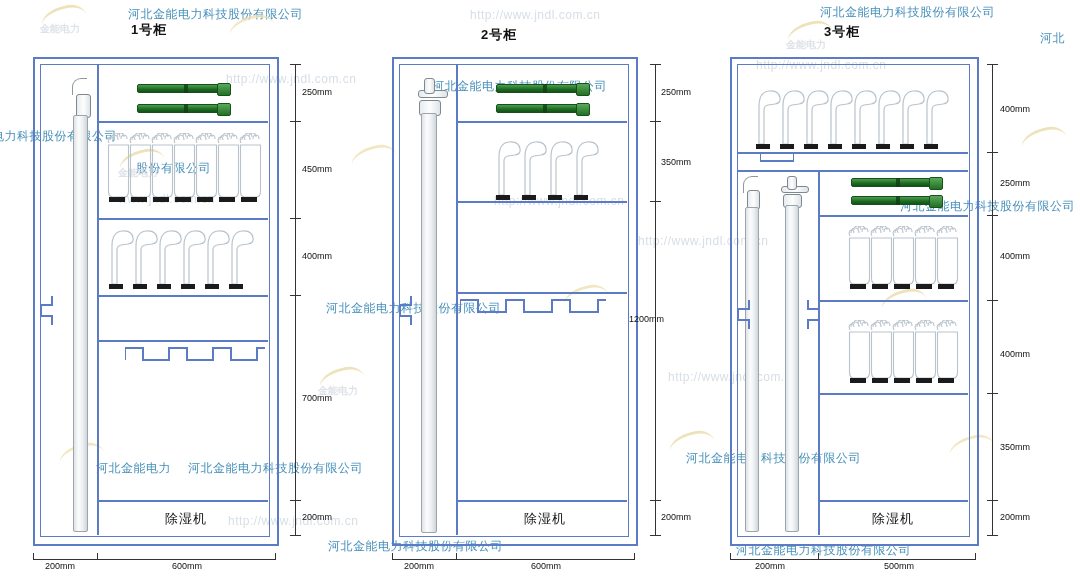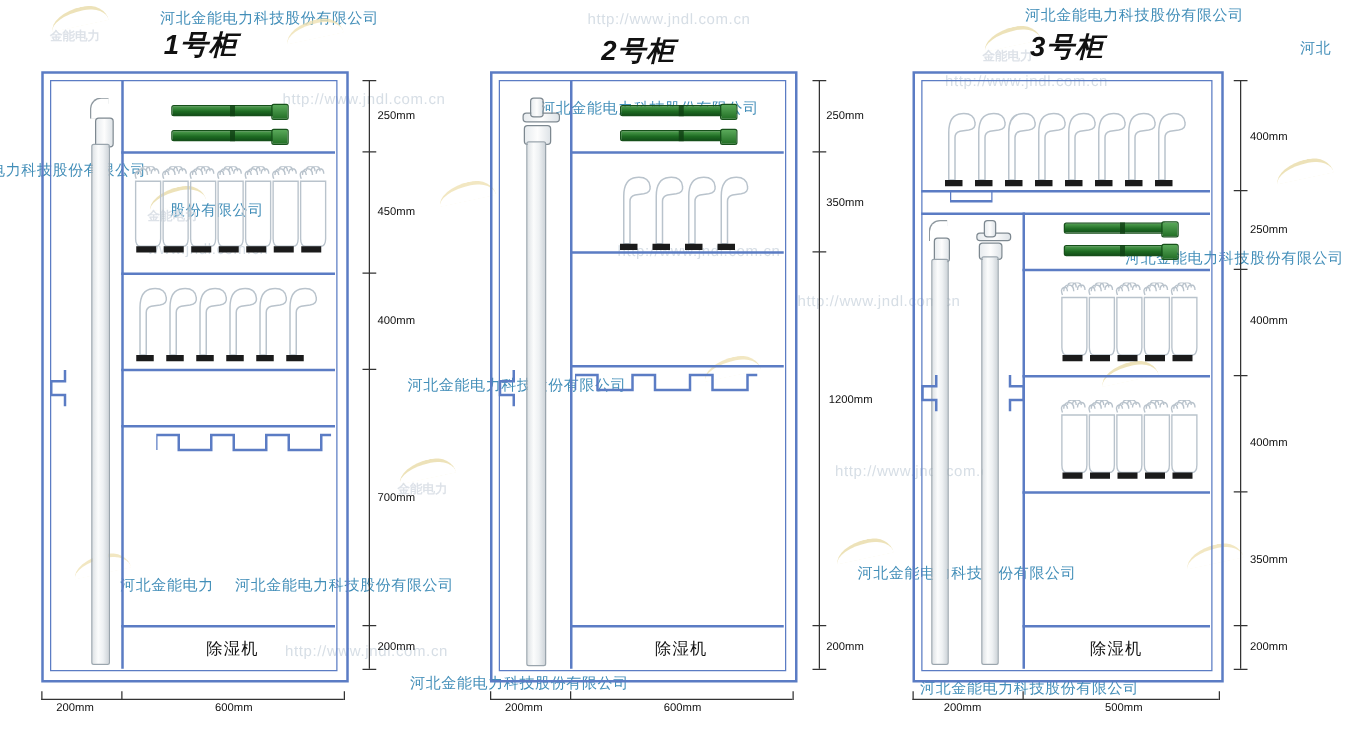--- a/index.html
+++ b/index.html
@@ -31,25 +31,24 @@
     width:46px;height:12px;
     border-top:3px solid #e9dca8;
     border-radius:60% 40% 0 0/100% 100% 0 0;
     transform:rotate(-12deg);
   }
   .wmlogo span{font-size:10px;color:#d5dbe3;display:block;margin-top:1px;font-weight:bold;}
 
   
   .title{
     position:absolute;
-    font-size:22px;
+    font-size:13px;
     font-weight:bold;
     color:#111;
     letter-spacing:1px;
-    font-style:italic;
   }
 
   
   .cab{position:absolute;border:2px solid #5b7cc4;background:transparent;}
   .cabinner{position:absolute;border:1px solid #5b7cc4;}
   .shelf{position:absolute;border-top:2px solid #5b7cc4;}
   .vdiv{position:absolute;border-left:2px solid #5b7cc4;}
 
   
   .dimv{position:absolute;border-left:1px solid #333;}
@@ -350,21 +349,21 @@
     <div class="dehum" style="left:524px;top:510px;">除湿机</div>
 
     <div class="dimv" style="left:655px;top:64px;height:471px;"></div>
     <div class="dimtick" style="left:650px;top:64px;"></div>
     <div class="dimtick" style="left:650px;top:121px;"></div>
     <div class="dimtick" style="left:650px;top:201px;"></div>
     <div class="dimtick" style="left:650px;top:500px;"></div>
     <div class="dimtick" style="left:650px;top:535px;"></div>
     <div class="dimlbl" style="left:661px;top:87px;">250mm</div>
     <div class="dimlbl" style="left:661px;top:157px;">350mm</div>
-    <div class="dimlbl" style="left:663px;top:314px;">1200mm</div>
+    <div class="dimlbl" style="left:629px;top:314px;">1200mm</div>
     <div class="dimlbl" style="left:661px;top:512px;">200mm</div>
 
     <div class="dimh" style="left:392px;top:559px;width:242px;"></div>
     <div class="dimhend" style="left:392px;top:553px;"></div>
     <div class="dimhend" style="left:456px;top:553px;"></div>
     <div class="dimhend" style="left:634px;top:553px;"></div>
     <div class="dimlbl" style="left:404px;top:561px;">200mm</div>
     <div class="dimlbl" style="left:531px;top:561px;">600mm</div>
   </div>
 

